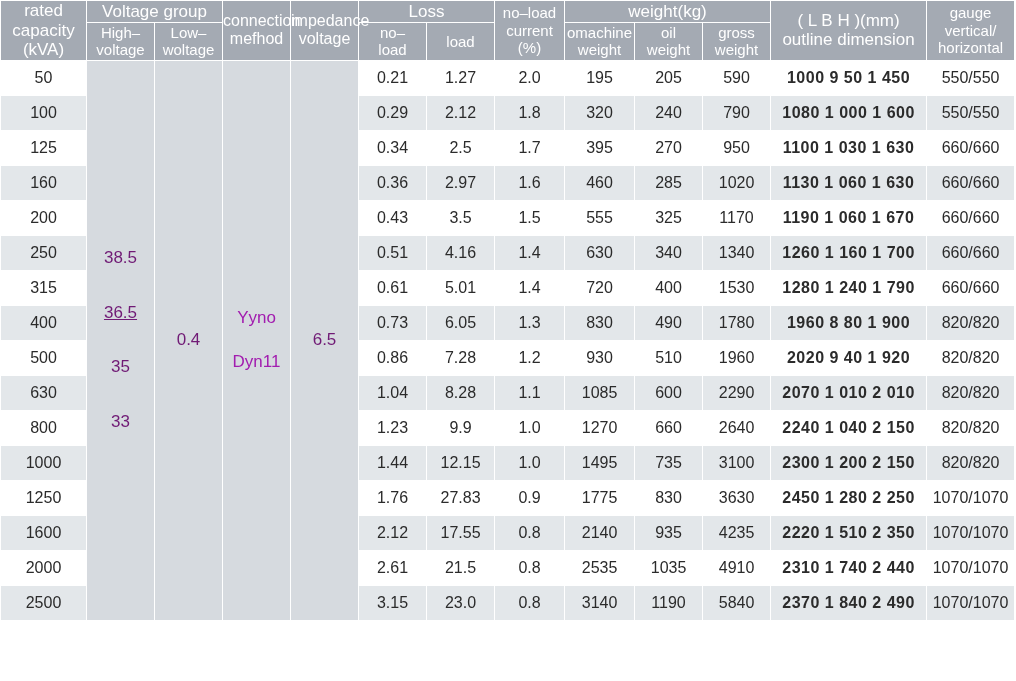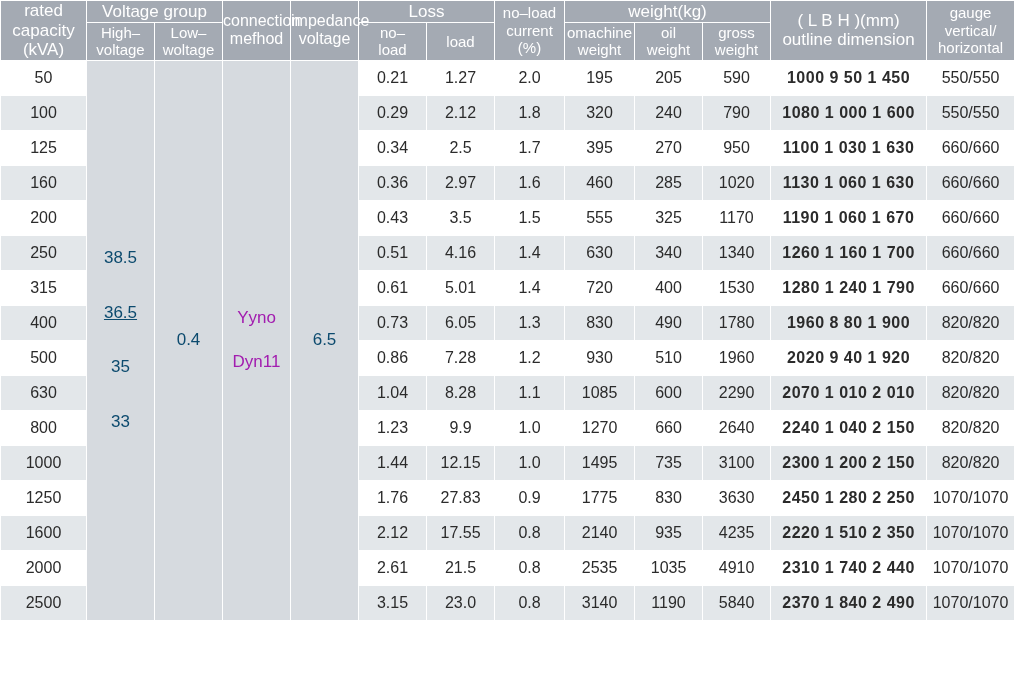--- a/index.html
+++ b/index.html
@@ -37,21 +37,21 @@
   tbody td {
     font-size: 16px;
     color: #2b2b2b;
     height: 34px;
   }
   tbody tr.odd td { background: #ffffff; }
   tbody tr.even td { background: #e3e7ea; }
   td.merged {
     background: #d6dadf !important;
     font-size: 17px;
-    color: #0c4a6e;
+    color: #701a75;
     line-height: 1.9;
   }
   td.merged-conn {
     background: #d6dadf !important;
     font-size: 17px;
     color: #a21caf;
   }
   td.merged-conn .conn-line { line-height: 2.6; }
   .hdr-sub { display: block; }
   .dim-cell { letter-spacing: 0.5px; font-weight: bold; }

